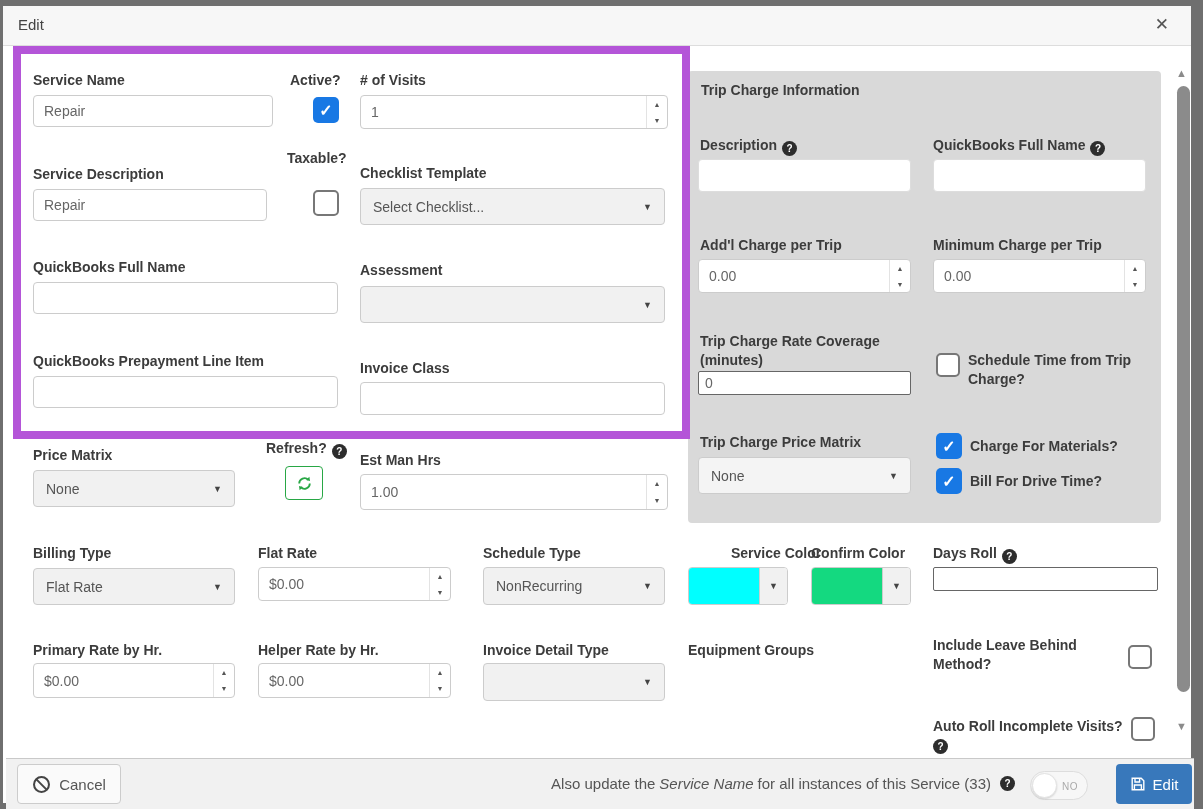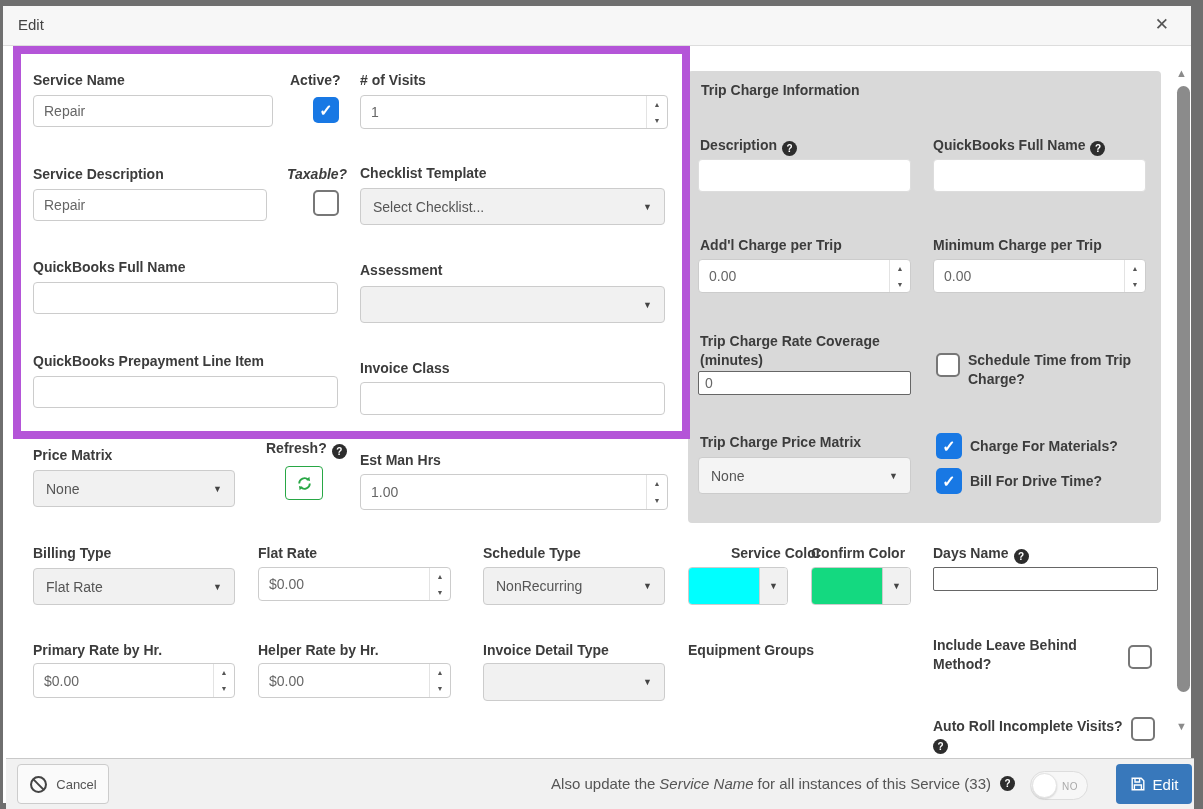--- a/index.html
+++ b/index.html
@@ -44,21 +44,21 @@
 
   .panel { position:absolute; left:685px; top:65px; width:473px; height:452px; background:#d9d9d9; border-radius:4px; z-index:1; }
   .panel-title { position:absolute; left:698px; top:76px; font-size:14px; font-weight:600; color:#3c3c3c; z-index:2; }
 
   .refresh-btn { position:absolute; left:282px; top:460px; width:38px; height:34px; background:#fff; border:1px solid #28a745; border-radius:4px; display:flex; align-items:center; justify-content:center; z-index:2; cursor:pointer; }
 
   .scroll-arrow { position:absolute; font-size:11px; color:#8b8b8b; z-index:3; cursor:pointer; }
   .scroll-thumb { position:absolute; left:1174px; top:80px; width:13px; height:606px; background:#8b8b8b; border-radius:7px; z-index:3; cursor:grab; }
 
   .footer { position:absolute; left:3px; top:752px; width:1188px; height:51px; background:#f1f1f1; border-top:1px solid #c9c9c9; z-index:7; }
-  .btn-cancel { position:absolute; left:14px; top:758px; width:92px; height:40px; background:#fafafa; border:1px solid #ccc; border-radius:4px; display:flex; align-items:center; justify-content:center; gap:8px; font-size:13px; color:#555; z-index:8; cursor:pointer; }
+  .btn-cancel { position:absolute; left:14px; top:758px; width:104px; height:40px; background:#fafafa; border:1px solid #ccc; border-radius:4px; display:flex; align-items:center; justify-content:center; gap:8px; font-size:15px; color:#555; z-index:8; cursor:pointer; }
   .btn-save { position:absolute; left:1113px; top:758px; width:76px; height:40px; background:#3878bb; border:none; border-radius:4px; display:flex; align-items:center; justify-content:center; gap:7px; font-size:15px; color:#fff; z-index:8; cursor:pointer; }
   .footer-note { position:absolute; left:520px; top:752px; width:492px; height:51px; display:flex; align-items:center; justify-content:flex-end; gap:4px; font-size:15px; color:#555; z-index:8; }
   .footer-note .it { font-style:italic; }
   .toggle { position:absolute; left:1027px; top:765px; width:58px; height:29px; background:#f7f7f7; border:1px solid #ddd; border-radius:15px; z-index:8; cursor:pointer; }
   .toggle .knob { position:absolute; left:1px; top:1px; width:25px; height:25px; background:#fff; border:1px solid #e3e3e3; border-radius:50%; box-shadow:0 1px 2px rgba(0,0,0,.15); }
   .toggle .tlabel { position:absolute; right:9px; top:9px; font-size:10px; color:#aaa; letter-spacing:.5px; }
 
   .wrap2 { line-height:1.35; }
 </style>
 </head>
@@ -87,21 +87,21 @@
       <span class="nval">1</span>
       <span class="spin">
         <span>▲</span>
         <span>▼</span>
       </span>
     </div>
 
     <div class="label" style="left:30px; top:160px;">Service Description</div>
     <input class="ti" style="left: 30px; top: 183px; width: 234px; height: 32px;" value="Repair">
 
-    <div class="label" style="left:284px; top:160px;font-style:italic;">Taxable?</div>
+    <div class="label" style="left:284px; top:144px;">Taxable?</div>
     <div class="cb cb-off" style="left:310px; top:184px;"></div>
 
     <div class="label" style="left:357px; top:159px;">Checklist Template</div>
     <div class="select" style="left:357px; top:182px; width:305px; height:37px;">
       <span>Select Checklist...</span>
       <span class="arrow">▼</span>
     </div>
 
     <div class="label" style="left:30px; top:253px;">QuickBooks Full Name</div>
     <input class="ti" style="left: 30px; top: 276px; width: 305px; height: 32px;" value="">
@@ -169,21 +169,21 @@
       <span class="swatch" style="background-color: rgb(0, 255, 255);"></span>
       <span class="dd">▼</span>
     </div>
 
     <div class="label" style="left:808px; top:539px;">Confirm Color</div>
     <div class="colorsel" style="left:808px; top:561px; width:100px; height:38px;">
       <span class="swatch" style="background-color: rgb(20, 217, 128);"></span>
       <span class="dd">▼</span>
     </div>
 
-    <div class="label" style="left:930px; top:539px;"><span>Days Name</span><span class="help">?</span></div>
+    <div class="label" style="left:930px; top:539px;"><span>Days Roll</span><span class="help">?</span></div>
     <input class="ti hard" style="left: 930px; top: 561px; width: 225px; height: 24px;" value="">
 
     <div class="label" style="left:30px; top:636px;">Primary Rate by Hr.</div>
     <div class="num" style="left:30px; top:657px; width:202px; height:35px;">
       <span class="nval">$0.00</span>
       <span class="spin">
         <span>▲</span>
         <span>▼</span>
       </span>
     </div>

